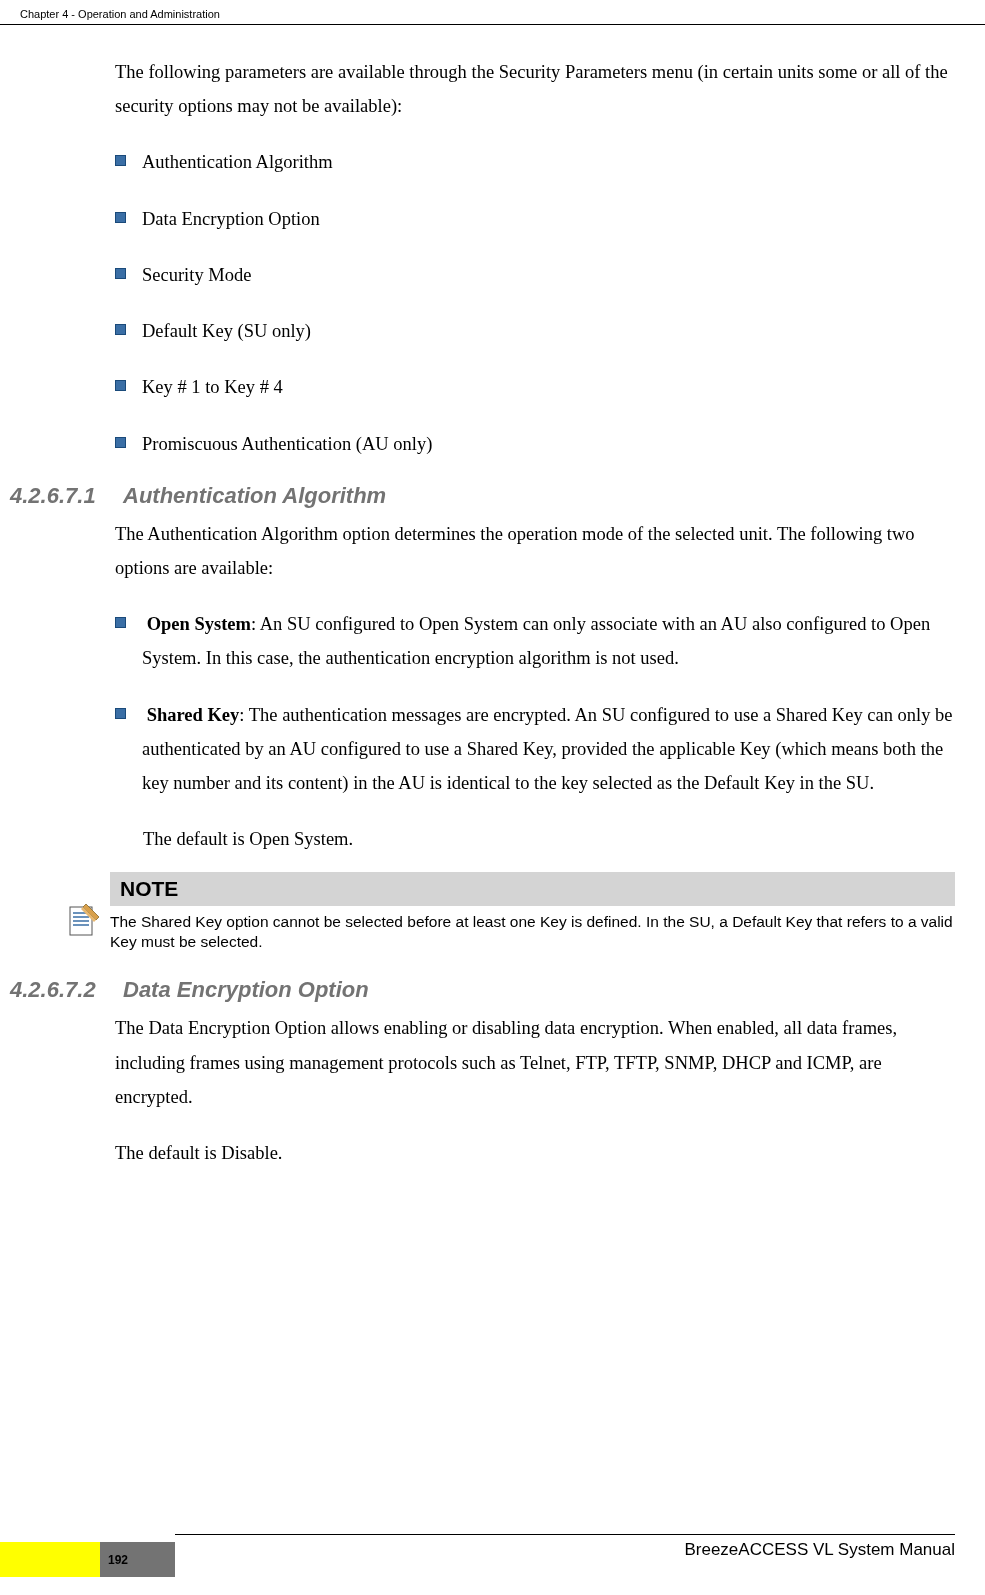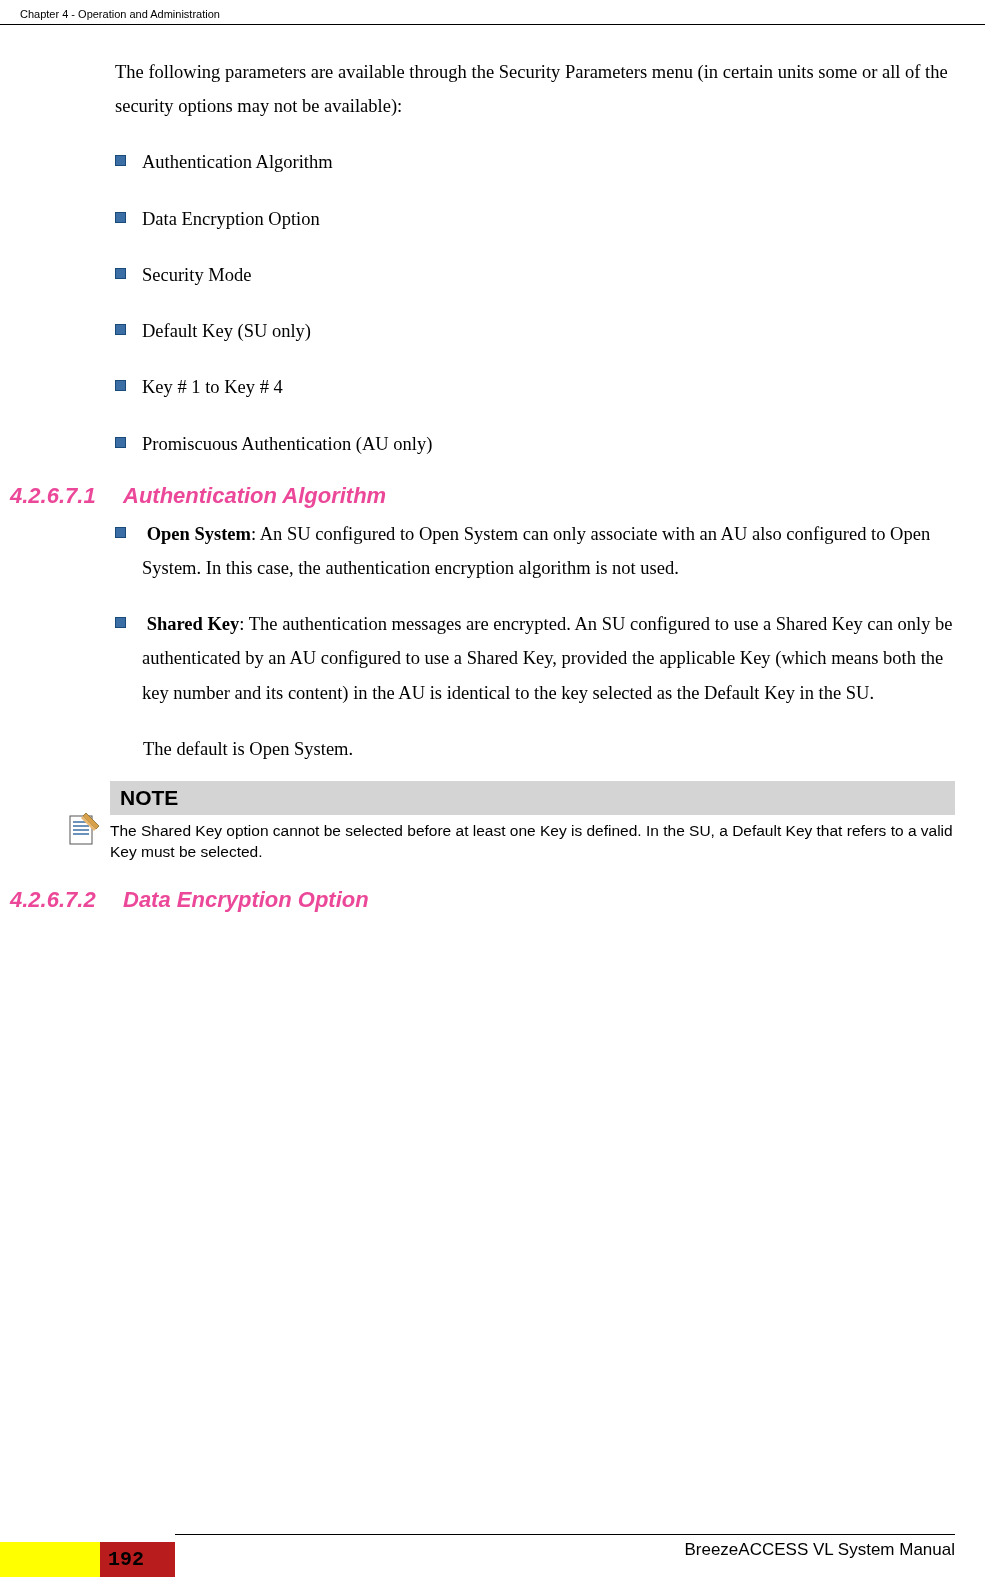--- a/index.html
+++ b/index.html
@@ -51,21 +51,21 @@
     .bullet-text .bold-label {
       font-weight: bold;
     }
     .section-heading {
       display: flex;
       margin: 12px 0 8px -105px;
       font-family: Verdana, Arial, sans-serif;
       font-size: 22px;
       font-weight: bold;
       font-style: italic;
-      color: #ec4899;
+      color: #737373;
     }
     .section-number {
       width: 113px;
       flex-shrink: 0;
     }
     .inner-para {
       font-size: 18.5px;
       line-height: 1.85;
       margin-bottom: 22px;
     }
@@ -129,30 +129,30 @@
       width: 175px;
       height: 35px;
       display: flex;
     }
     .yellow-block {
       background: #ffff00;
       width: 100px;
       height: 100%;
     }
     .white-block {
-      background: #b91c1c;
+      background: #737373;
       width: 75px;
       height: 100%;
       display: flex;
       align-items: center;
       justify-content: flex-start;
       padding-left: 8px;
-      font-family: Liberation Mono, monospace;
-      font-weight: bold;
-      font-size: 20px;
+      font-family: Liberation Sans, sans-serif;
+      font-weight: bold;
+      font-size: 12px;
     }
   </style>
 </head>
 <body>
 
 <div class="header">
   <span>Chapter 4 - Operation and Administration</span>
 </div>
 
 <div class="content">
@@ -182,20 +182,21 @@
   <div class="bullet-item">
     <div class="bullet-icon"></div>
     <div class="bullet-text">Promiscuous Authentication (AU only)</div>
   </div>
 
   <div class="section-heading">
     <span class="section-number">4.2.6.7.1</span>
     <span>Authentication Algorithm</span>
   </div>
 
+  <p class="inner-para">The Authentication Algorithm option determines the operation mode of the selected unit. The following two options are available:</p>
 
   <div class="bullet-item">
     <div class="bullet-icon"></div>
     <div class="bullet-text">
       &nbsp;<span class="bold-label">Open System</span><span>: An SU configured to Open System can only associate with an AU also configured to Open System. In this case, the authentication encryption algorithm is not used.</span>
     </div>
   </div>
 
   <div class="bullet-item">
     <div class="bullet-icon"></div>
@@ -224,20 +225,22 @@
         <p>The Shared Key option cannot be selected before at least one Key is defined. In the SU, a Default Key that refers to a valid Key must be selected.</p>
       </div>
     </div>
   </div>
 
   <div class="section-heading">
     <span class="section-number">4.2.6.7.2</span>
     <span>Data Encryption Option</span>
   </div>
 
+  <p class="inner-para">The Data Encryption Option allows enabling or disabling data encryption. When enabled, all data frames, including frames using management protocols such as Telnet, FTP, TFTP, SNMP, DHCP and ICMP, are encrypted.</p>
+  <p class="inner-para">The default is Disable.</p>
 
 </div>
 
 <div class="footer-rule"></div>
 <div class="footer-manual">BreezeACCESS VL System Manual</div>
 <div class="footer-strip">
   <div class="yellow-block"></div>
   <div class="white-block">192</div>
 </div>
 

